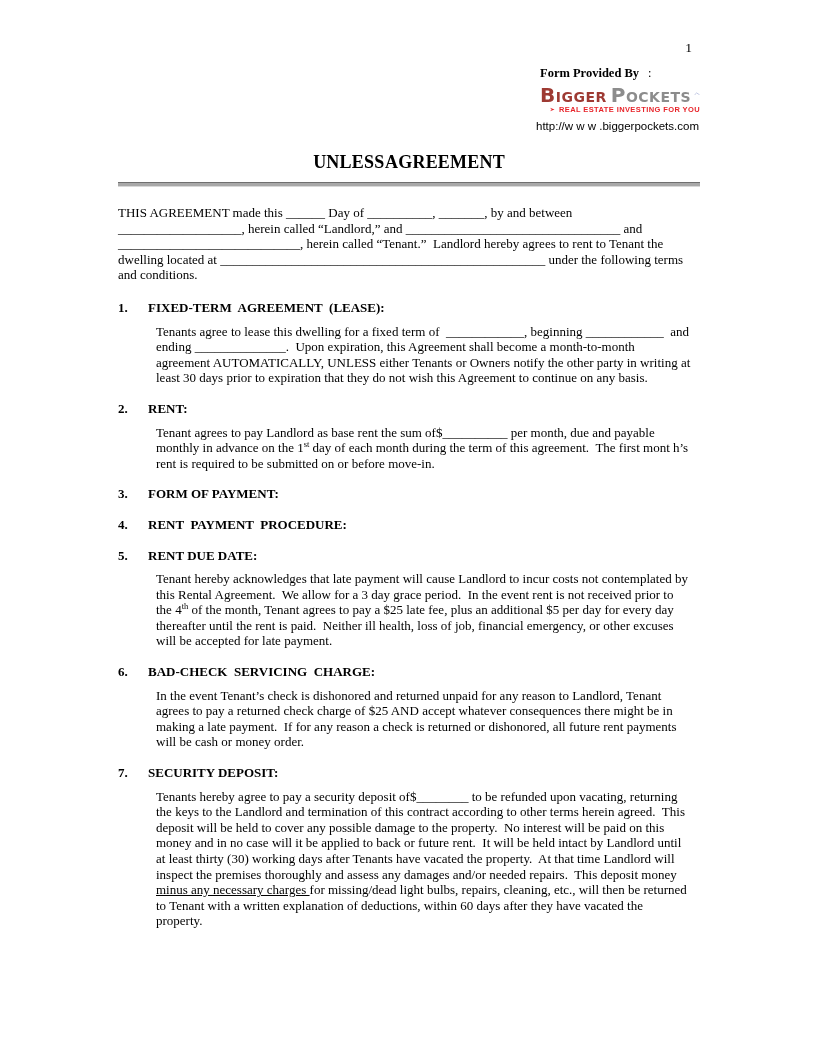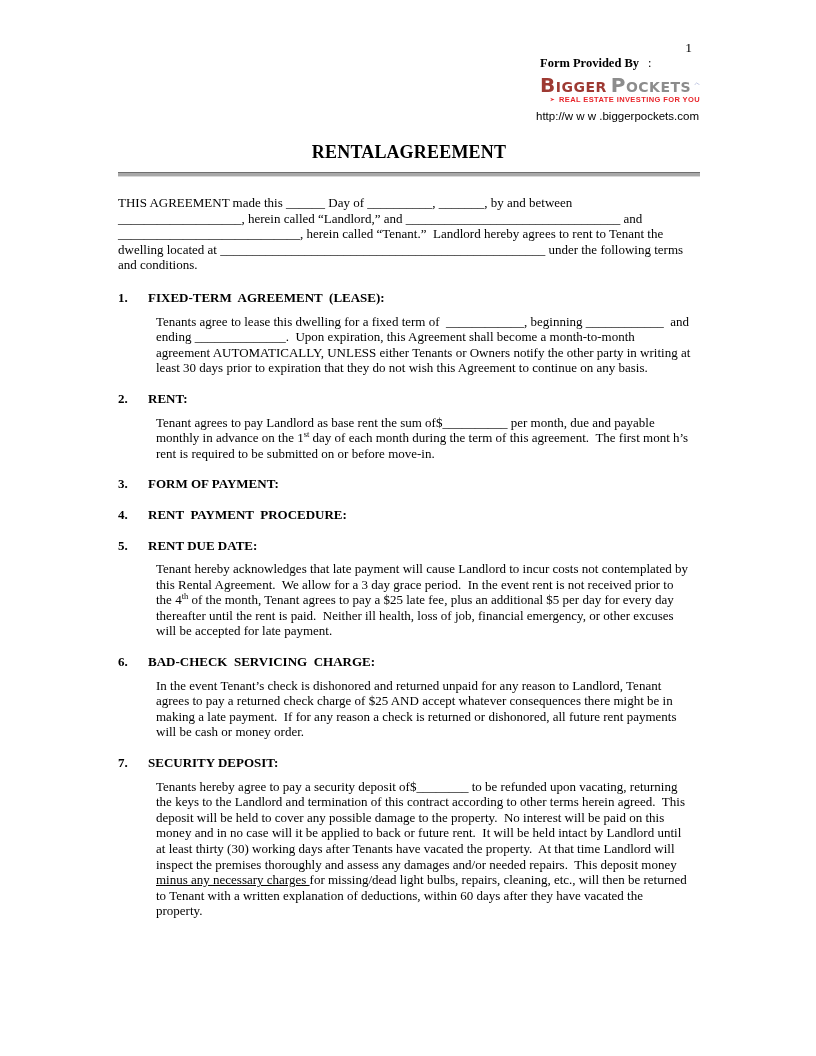--- a/index.html
+++ b/index.html
@@ -17,20 +17,21 @@
   .page-number {
     text-align:right;
     font-size:13.5px;
     line-height:16px;
     padding-right:8px;
   }
   
   .form-header {
     width:160px;
     margin-left:auto;
+    margin-top:10px;
   }
   .provided-by {
     font-size:12.5px;
     font-weight:bold;
     white-space:pre;
   }
   .pb-colon { font-weight:normal; margin-left:9px; }
   .logo { margin-top:3px;text-align:center; }
   .logo-row { display:flex; align-items:center; }
   .logo-word {
@@ -136,21 +137,21 @@
         <svg width="12" height="9" viewBox="0 0 12 9">
           <polygon points="0,0.5 11,4.5 0,8.5 4,4.5" fill="var(--logo-arrow,#e8242a)"></polygon>
         </svg>
         <span class="tag-text">REAL ESTATE INVESTING FOR YOU</span>
       </div>
     </div>
 
     <div class="logo-url">http://w w w .biggerpockets.com</div>
   </div>
 
-  <h1 class="doc-title">RENTAL AGREEMENT</h1>
+  <h1 class="doc-title">UNLESS AGREEMENT</h1>
   <div class="title-rule"></div>
 
   <p class="intro">THIS AGREEMENT made this ______ Day of __________, _______, by and between  ___________________, herein called “Landlord,” and _________________________________ and ____________________________, herein called “Tenant.”  Landlord hereby agrees to rent to Tenant the dwelling located at __________________________________________________ under the following terms and conditions.</p>
 
   <div class="section">
     <span class="sec-num">1.</span>
     <div class="sec-heading">FIXED-TERM  AGREEMENT  (LEASE):</div>
     <p class="sec-body">Tenants agree to lease this dwelling for a fixed term of  ____________, beginning ____________  and ending ______________.  Upon expiration, this Agreement shall become a month-to-month agreement AUTOMATICALLY, UNLESS either Tenants or Owners notify the other party in writing at least 30 days prior to expiration that they do not wish this Agreement to continue on any basis.</p>
   </div>
 

